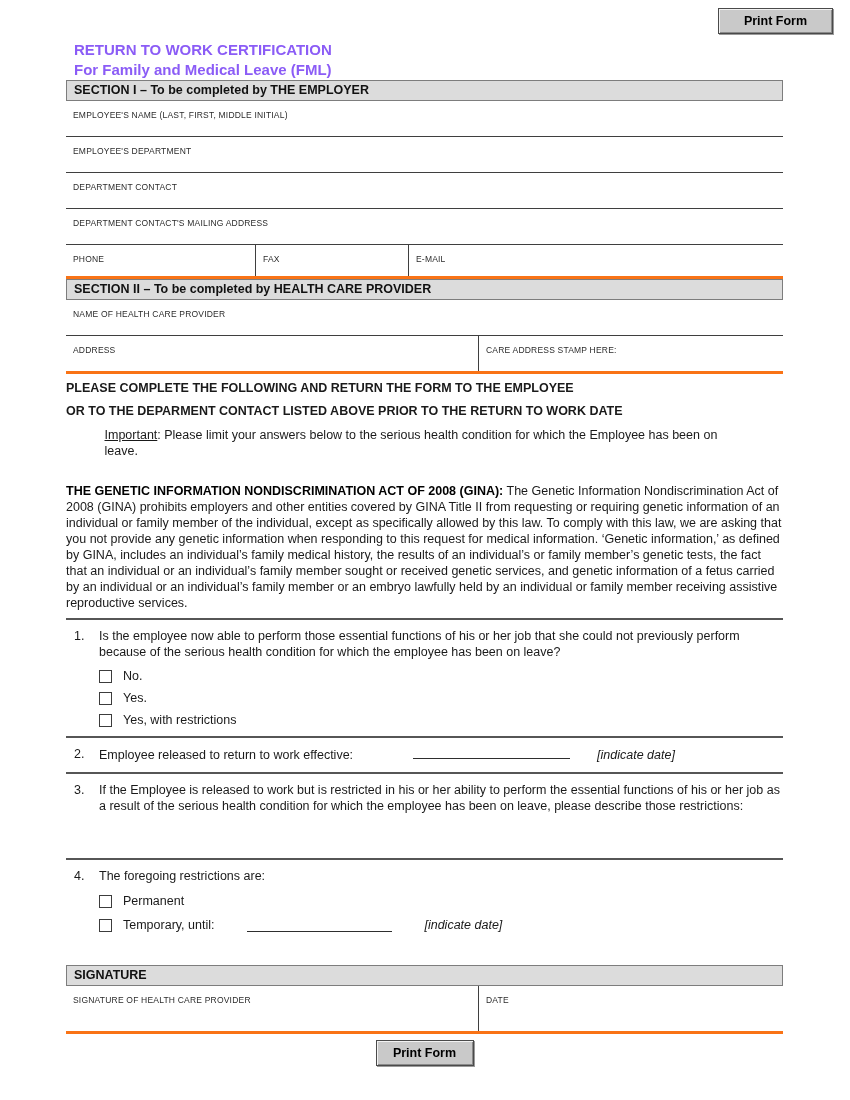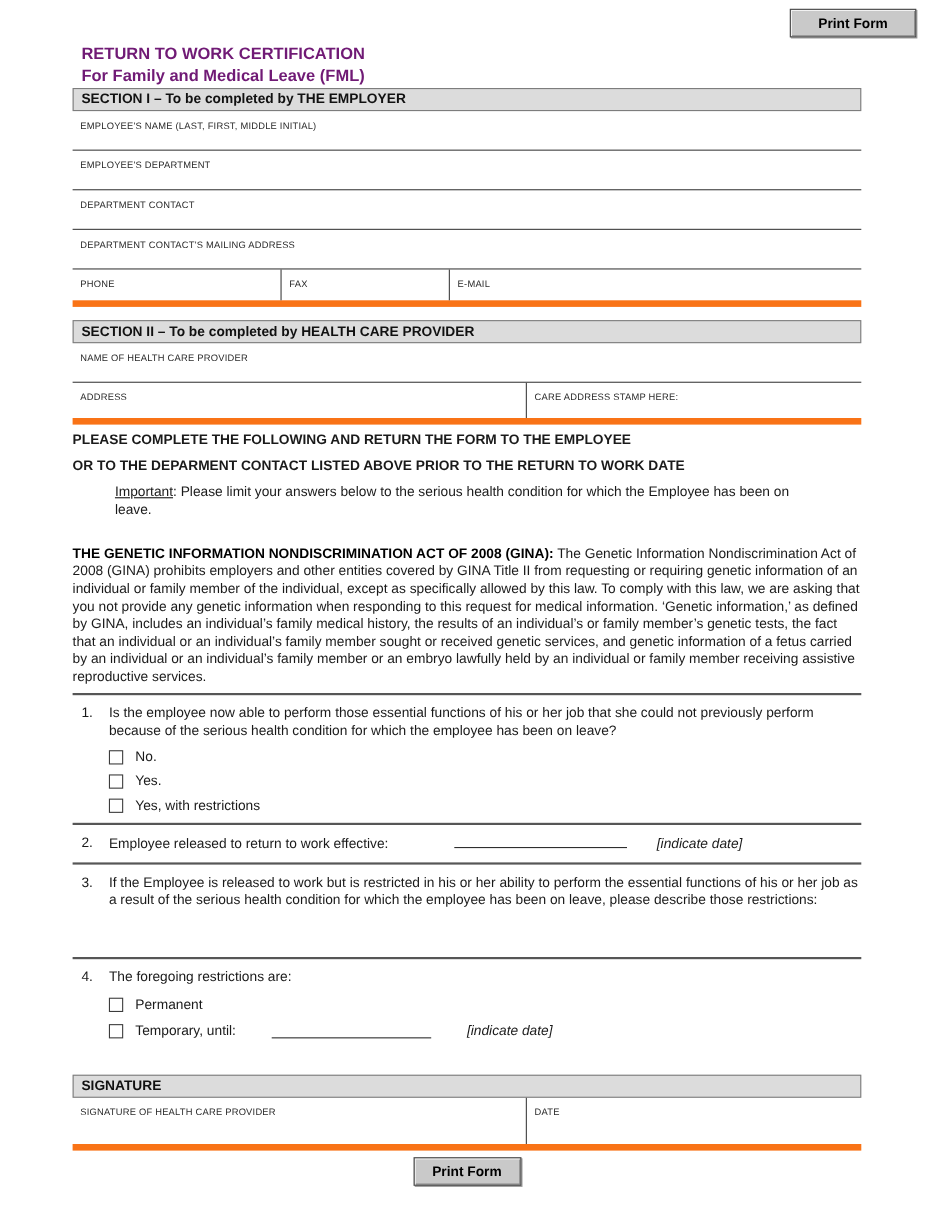--- a/index.html
+++ b/index.html
@@ -12,33 +12,33 @@
   }
   .btn {
     display:inline-block; background:#c9c9c9; color:#000;
     font-weight:bold; font-size:12.5px; text-align:center;
     border:1px solid #4a4a4a; padding:5px 14px; cursor:pointer;
     box-shadow: inset 1px 1px 0 #f2f2f2, inset -1px -1px 0 #8a8a8a, 1px 1px 0 #9a9a9a;
   }
   .btn-top { position:absolute; top:8px; right:17px; min-width:115px; }
   .content { position:absolute; left:66px; top:0; width:717px; }
   .title-block { margin:40px 0 0 8px; }
-  .title-line { font-size:15px; font-weight:bold; line-height:20px; color:#701a75; }
+  .title-line { font-size:15px; font-weight:bold; line-height:20px; color:#8b5cf6; }
 
   .section-bar {
     height:21px; line-height:19px;
     background:#dcdcdc; border:1px solid #7d7d7d;
     font-size:12.5px; font-weight:bold; padding-left:7px; color:#111;
   }
   .field-row {
     position:relative; height:36px; padding:3px 0 0 7px;
     border-bottom:1px solid #3f3f3f;
   }
   .field-label { font-size:8.5px; color:#2b2b2b; letter-spacing:0.2px; }
-  .split-row { display:flex; border-bottom:6px solid #f97316; }
+  .split-row { display:flex; border-bottom:3px solid #f97316; }
   .split-row .cell { padding:3px 0 0 7px; }
   .cell-divided { border-left:1px solid #3f3f3f; }
   .contact-row { height:34px; }
   .contact-row .c1 { width:189px; }
   .contact-row .c2 { width:153px; }
   .contact-row .c3 { flex:1; }
   .addr-row { height:38px; }
   .addr-row .c1 { width:412px; }
   .addr-row .c2 { flex:1; }
   .sig-row { height:48px; }
@@ -106,21 +106,21 @@
         <span class="field-label">PHONE</span>
       </div>
       <div class="cell c2 cell-divided">
         <span class="field-label">FAX</span>
       </div>
       <div class="cell c3 cell-divided">
         <span class="field-label">E-MAIL</span>
       </div>
     </div>
 
-    <div class="section-bar" style="margin-top:12px;">SECTION II – To be completed by HEALTH CARE PROVIDER</div>
+    <div class="section-bar" style="margin-top:0;">SECTION II – To be completed by HEALTH CARE PROVIDER</div>
 
     <div class="field-row">
       <span class="field-label">NAME OF HEALTH CARE PROVIDER</span>
     </div>
 
     <div class="split-row addr-row">
       <div class="cell c1">
         <span class="field-label">ADDRESS</span>
       </div>
       <div class="cell c2 cell-divided">

